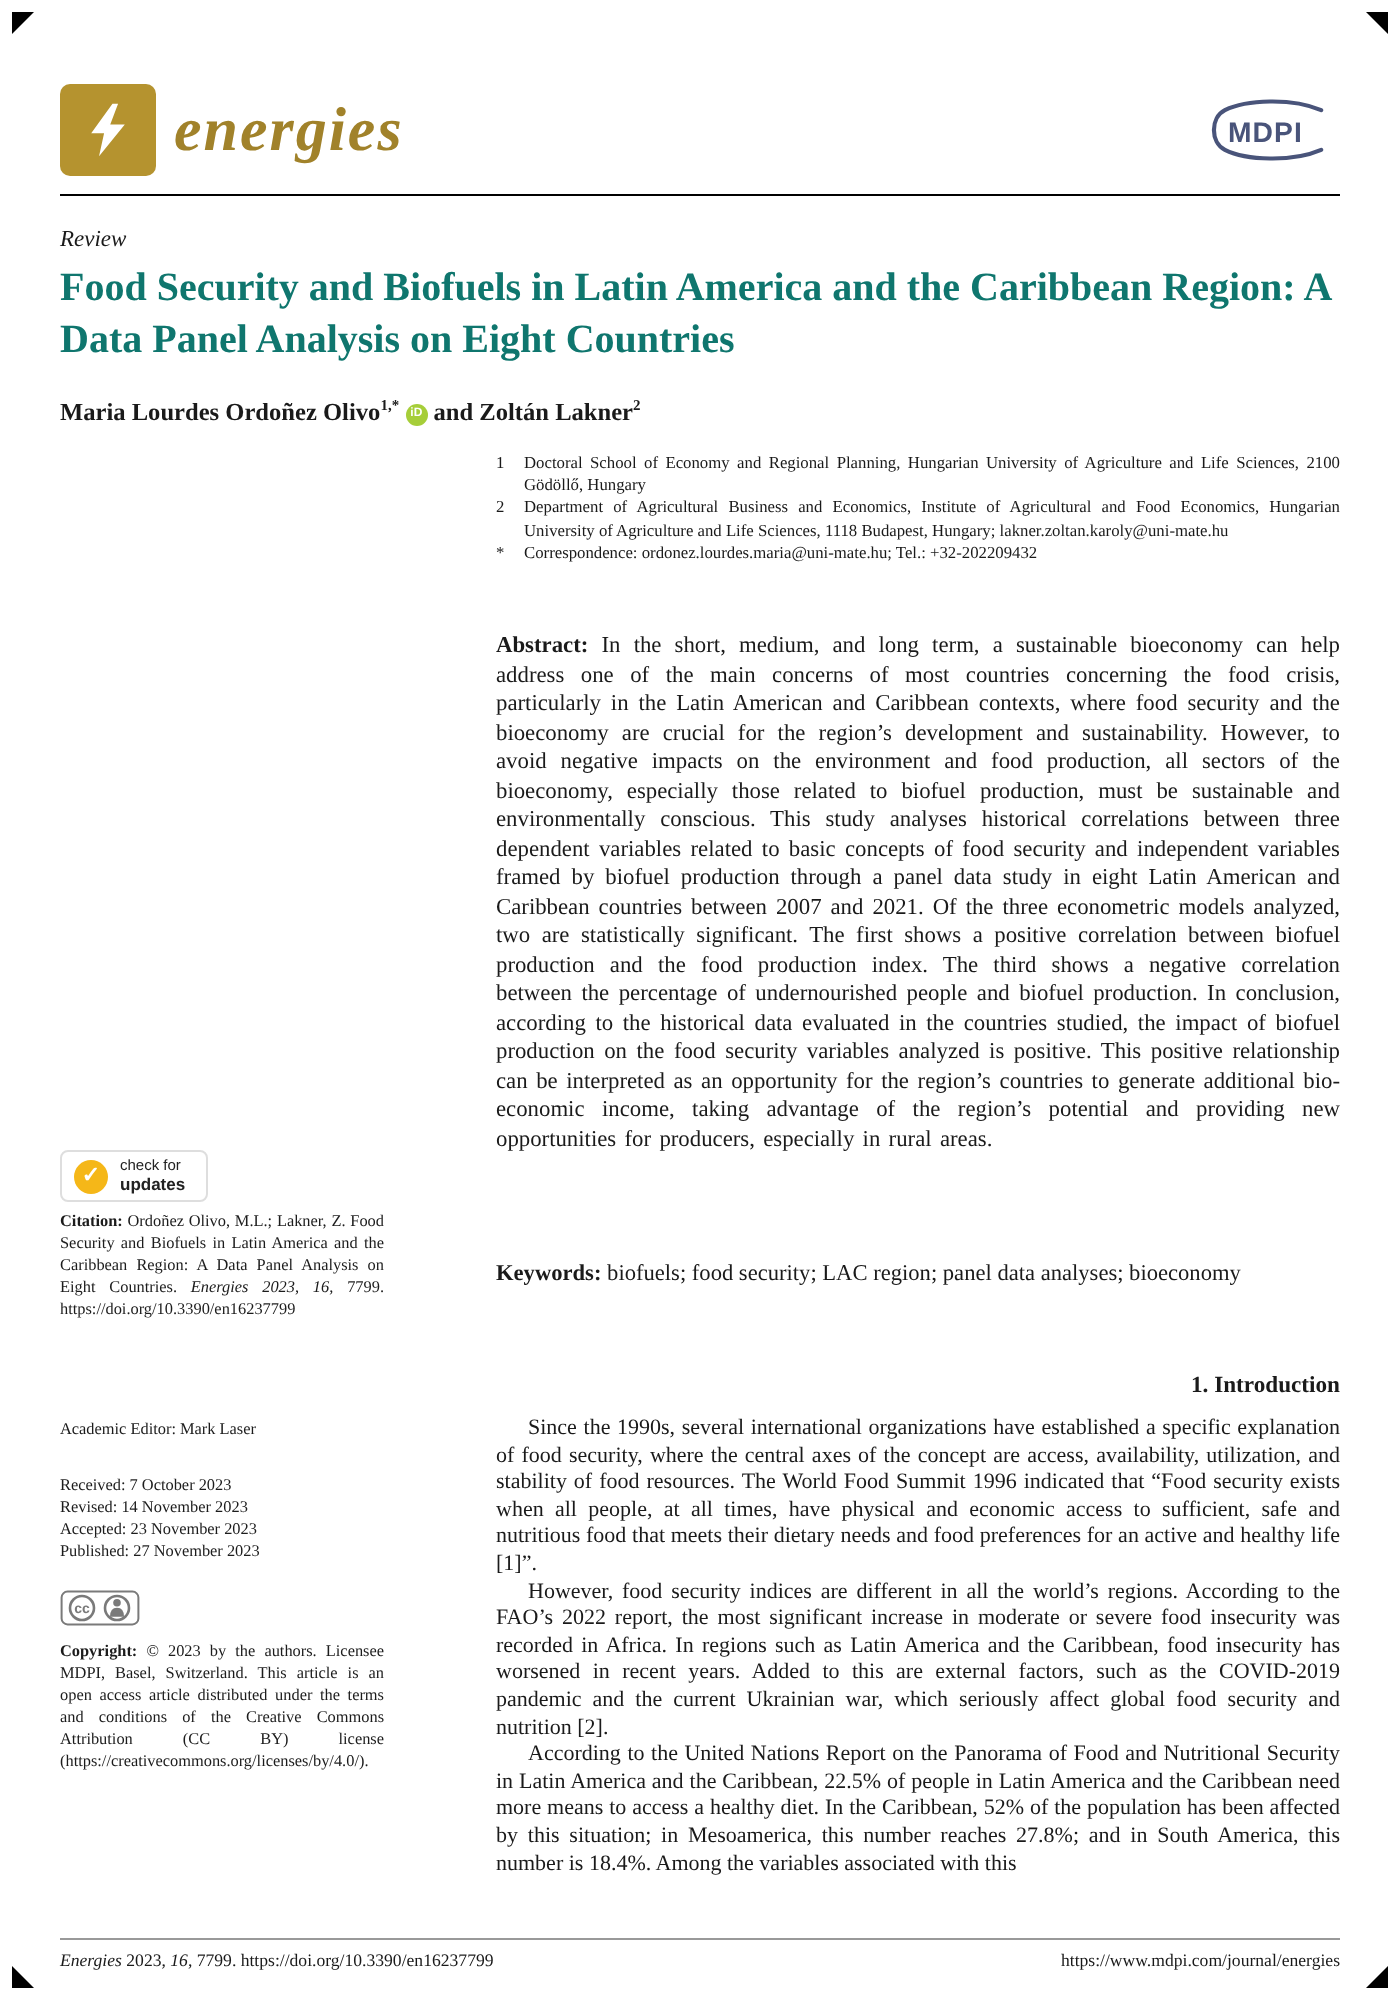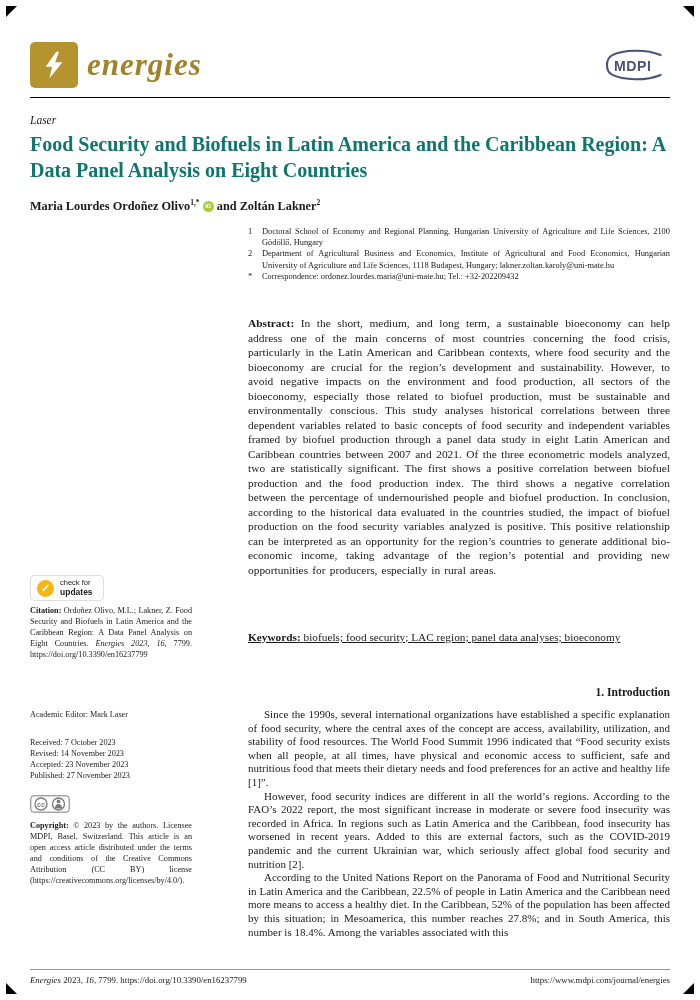--- a/index.html
+++ b/index.html
@@ -34,21 +34,21 @@
     vertical-align:2px;font-style:normal;}
 
   
   .main-col{position:absolute;left:248px;top:226px;width:422px;}
   .affils{position:absolute;top:0;left:0;width:100%;font-size:8.4px;line-height:11.2px;}
   .aff{display:flex;}
   .aff-marker{flex:0 0 14px;width:14px;}
   .aff-text{flex:1;text-align:justify;}
   .abstract{position:absolute;top:90px;left:0;width:100%;font-size:11.4px;line-height:14.5px;text-align:justify;word-spacing:1.3px;}
   .run-label{font-weight:bold;}
-  .keywords{position:absolute;top:404px;left:0;width:100%;font-size:11.3px;line-height:14.5px;text-decoration:underline;}
+  .keywords{position:absolute;top:404px;left:0;width:100%;font-size:11.3px;line-height:14.5px;}
   .section{position:absolute;top:460px;left:0;width:100%;}
   .section h2{font-size:11.6px;font-weight:bold;margin-bottom:9px;text-align:right;}
   .section p{font-size:11px;line-height:13.6px;text-align:justify;text-indent:16px;}
 
   
   .side-col{position:absolute;left:30px;top:575px;width:162px;font-size:8.2px;line-height:11px;color:#1c1c1c;}
   .check-badge{position:absolute;top:0;left:0;display:flex;align-items:center;gap:6px;background:#fff;
     border:1px solid #dedede;border-radius:4px;padding:3px 10px 3px 6px;}
   .cm-circle{width:17px;height:17px;border-radius:50%;background:#f5b718;color:#fff;font-size:11px;font-weight:bold;
     display:flex;align-items:center;justify-content:center;font-family:"Liberation Sans",sans-serif;}
@@ -87,21 +87,21 @@
     <div class="mdpi">
       <svg viewBox="0 0 130 62">
         <path d="M112 12 C84 0 40 2 20 12 C6 19 6 43 20 50 C40 60 84 62 112 50" fill="none" stroke="#49547a" stroke-width="4" stroke-linecap="round"></path>
         <text x="23" y="42" font-family="Liberation Sans, sans-serif" font-weight="bold" font-size="27" letter-spacing="1" fill="#49547a">MDPI</text>
       </svg>
     </div>
   </header>
 
   <div class="rule"></div>
 
-  <div class="article-type">Laser</div>
+  <div class="article-type">Review</div>
 
   <h1 class="title">Food Security and Biofuels in Latin America and the Caribbean Region: A Data Panel Analysis on Eight Countries</h1>
 
   <div class="authors">
     <span>Maria Lourdes Ordoñez Olivo</span><sup>1,*</sup>
     <span class="orcid">iD</span>
     <span>and</span>
     <span>Zoltán Lakner</span><sup>2</sup>
   </div>
 

